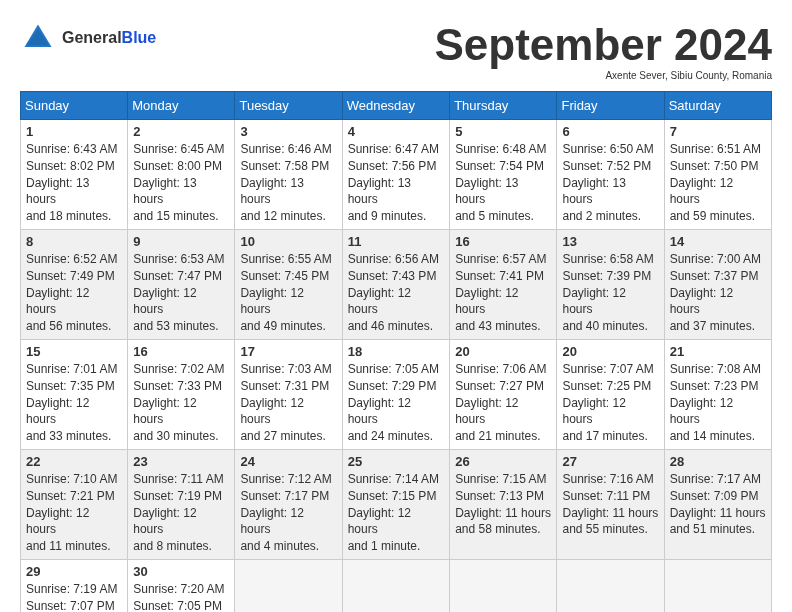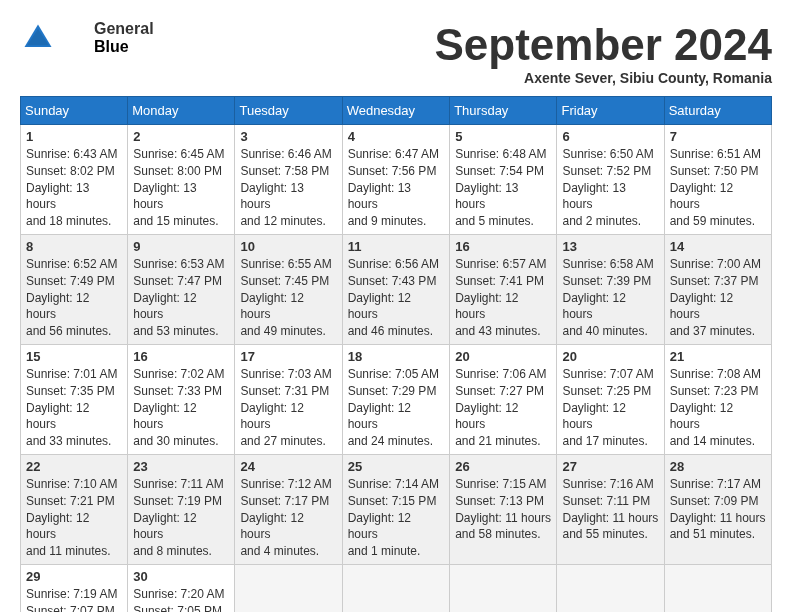--- a/index.html
+++ b/index.html
@@ -16,50 +16,48 @@
       align-items: flex-start;
       margin-bottom: 10px;
     }
     .logo {
       display: flex;
       align-items: center;
       gap: 6px;
     }
     .logo-text {
       display: flex;
-      flex-direction: column;
+      flex-direction: row;
       line-height: 1.1;
-      margin-left: 32px;
     }
     .logo-general {
       font-size: 16px;
       font-weight: bold;
       color: #333;
     }
     .logo-blue {
       font-size: 16px;
       font-weight: bold;
-      color: #000000;
+      color: #1d4ed8;
     }
     .logo-icon {
       width: 36px;
       height: 36px;
     }
     .title-area {
       text-align: right;
     }
     .month-title {
       font-size: 44px;
       font-weight: bold;
       color: #333;
     }
     .subtitle {
-      font-size: 14px;
-      color: #333;
-      font-weight: bold;
+      font-size: 10px;
+      color: #333;
     }
     .calendar {
       width: 100%;
       border-collapse: collapse;
       border: 1px solid #ccc;
     }
     .calendar th {
       background: #2176c7;
       color: #fff;
       font-size: 13px;

